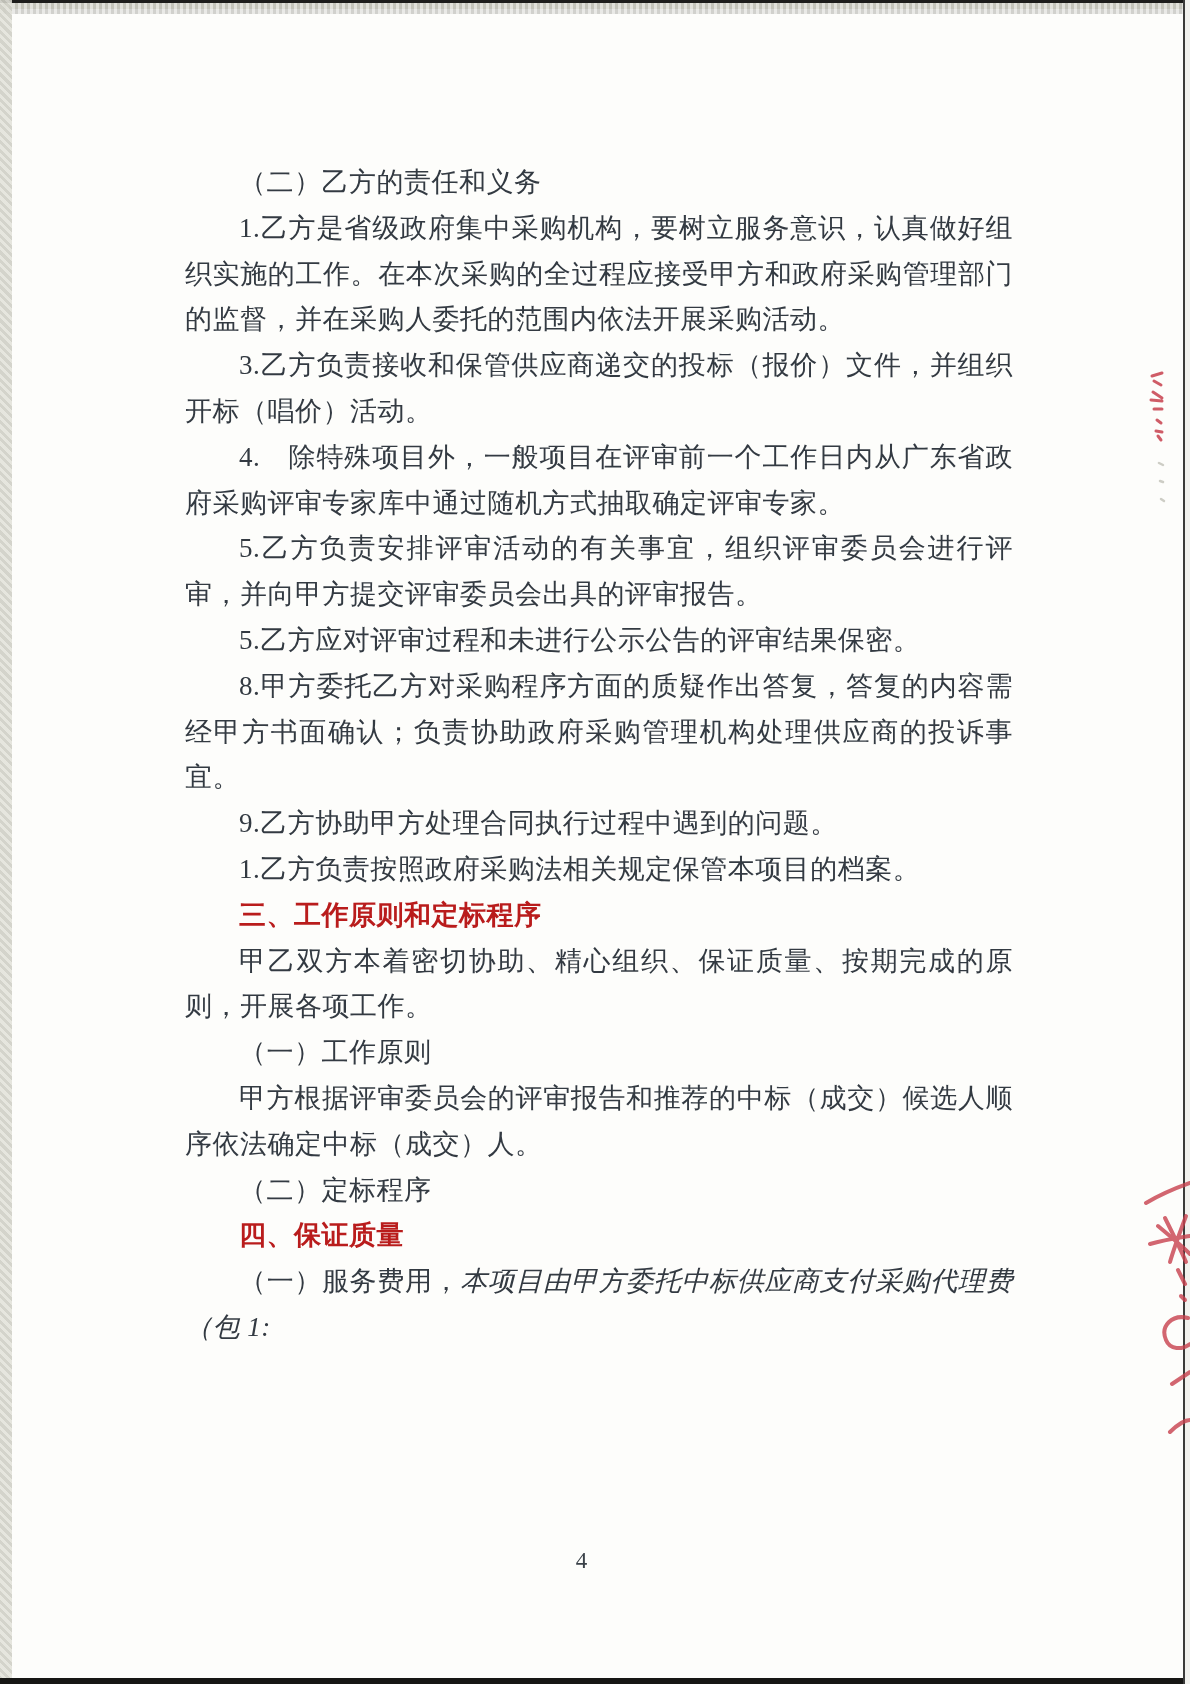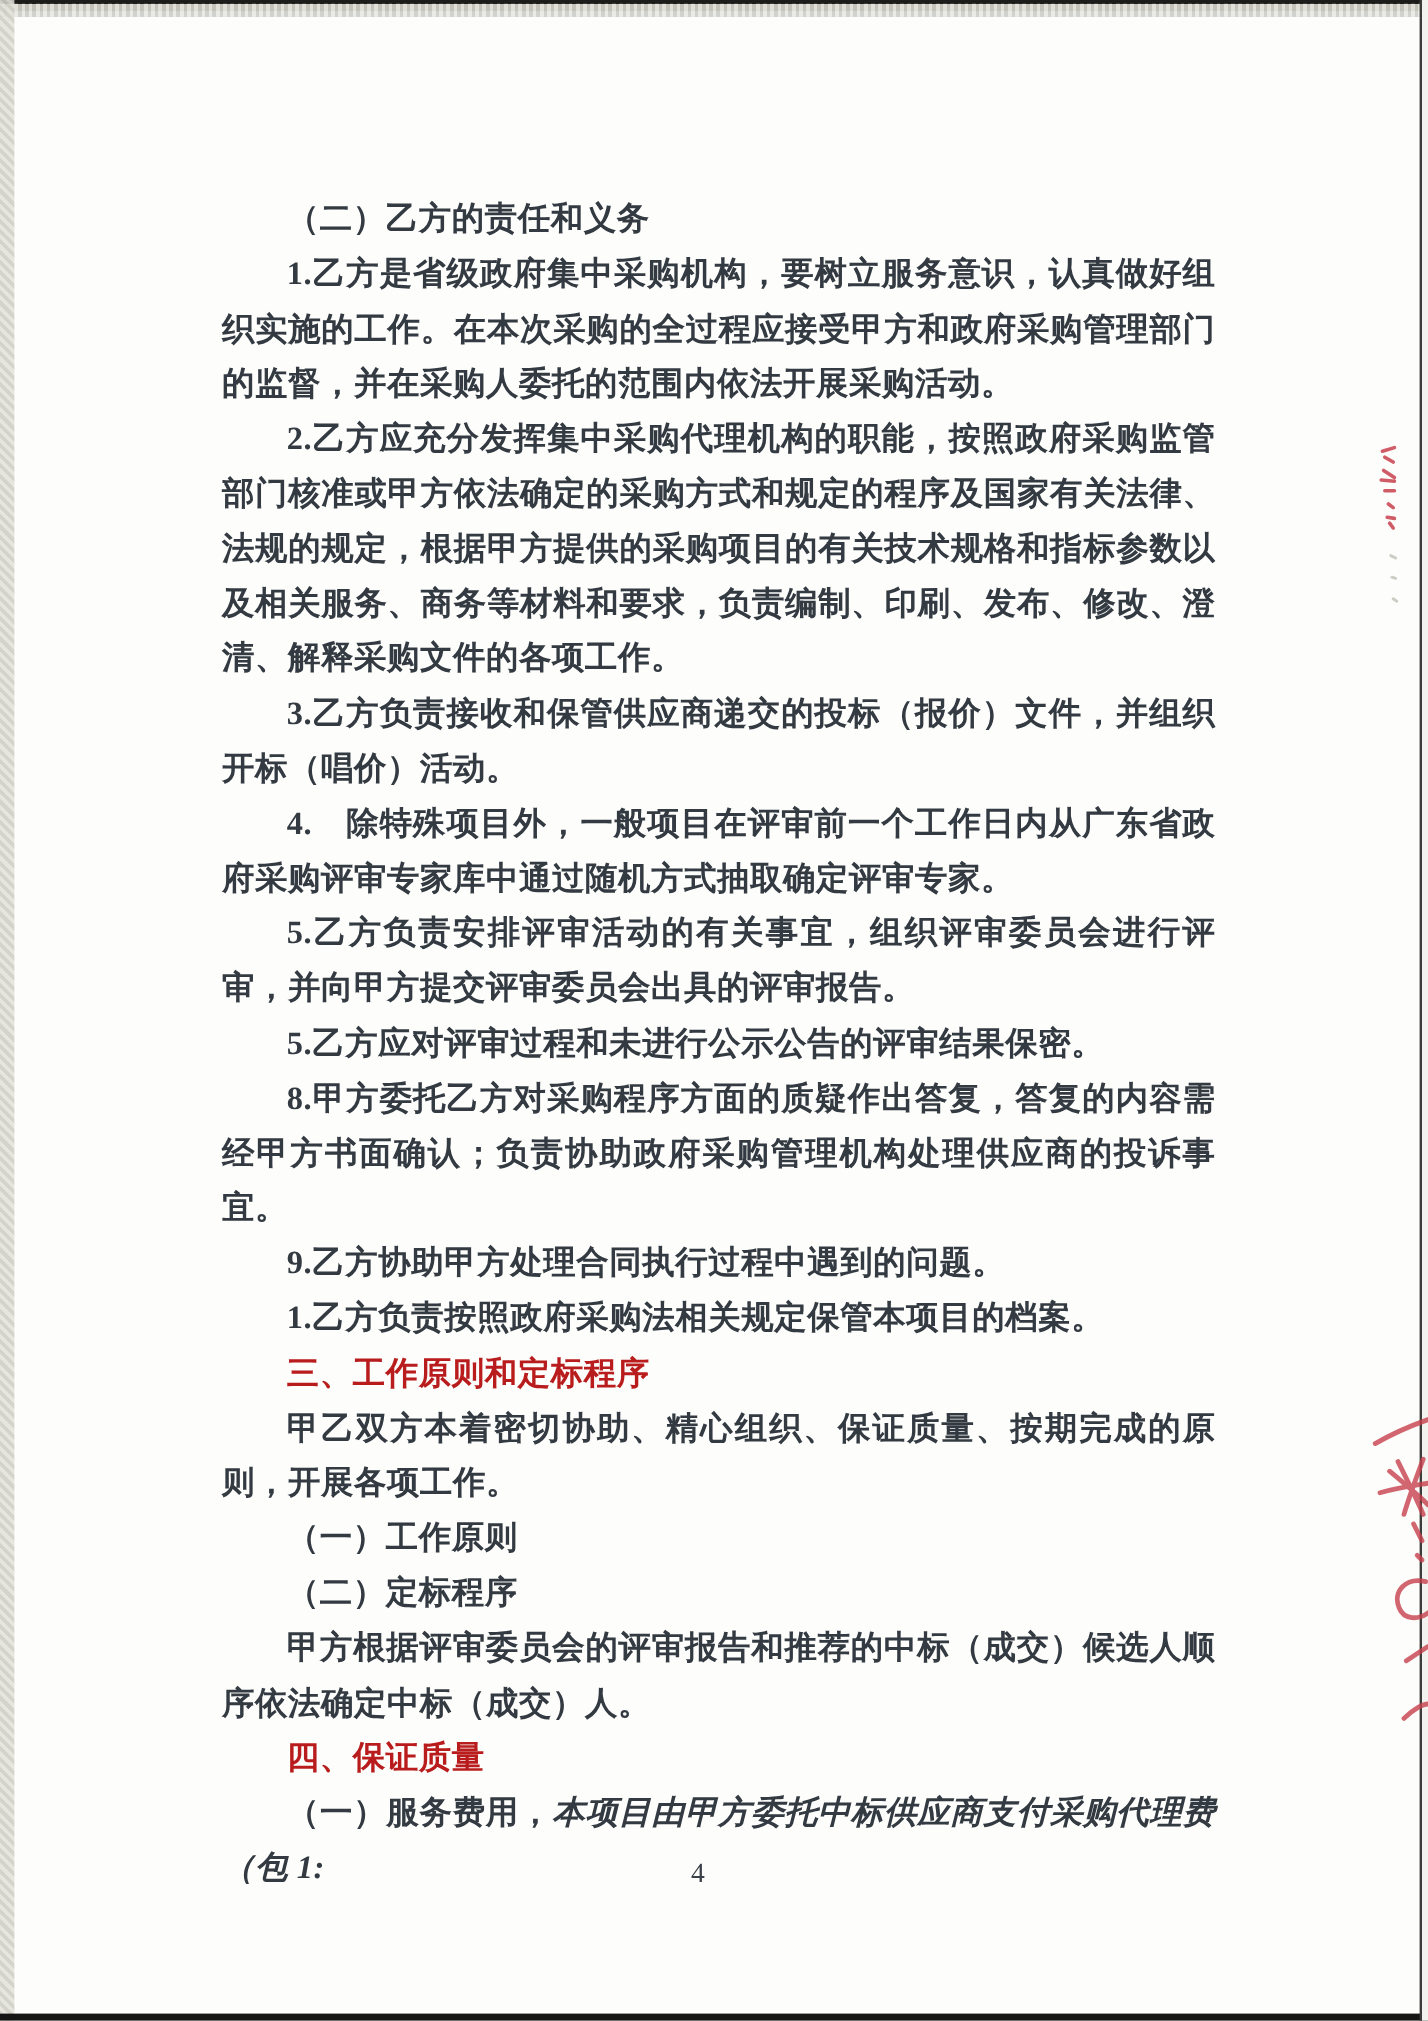--- a/index.html
+++ b/index.html
@@ -35,54 +35,53 @@
   
   .doc{
     position:absolute;left:185px;top:160px;width:828px;
     color:#333a42;
     font-size:27px;
     line-height:45.8px;
     text-align:justify;
     text-justify:inter-ideograph;
     letter-spacing:.5px;
   }
-  .doc p{margin:0;text-indent:2em;text-align-last:left;font-weight:bold;}
+  .doc p{margin:0;text-indent:2em;text-align-last:left;}
   .doc p.bold{font-weight:bold;color:#b91c1c;}
   .doc span.italic{font-style:italic;}
   .page-number{
     position:absolute;left:0;top:1548px;width:1163px;text-align:center;
     color:#3a4148;font-size:23px;
   }
   .redmarks{position:absolute;left:0;top:0;pointer-events:none;}
 </style>
 </head>
 <body>
 
 <div class="scan-top"></div>
 <div class="scan-left"></div>
 <div class="scan-bottom"></div>
 <div class="scan-right-line"></div>
 <div class="scan-right-pale"></div>
 
 <div class="doc">
     <p><span>（二）乙方的责任和义务</span></p>
     <p><span>1.乙方是省级政府集中采购机构，要树立服务意识，认真做好组织实施的工作。在本次采购的全过程应接受甲方和政府采购管理部门的监督，并在采购人委托的范围内依法开展采购活动。</span></p>
-    <p><span>2.乙方应充分发挥集中采购代理机构的职能，按照政府采购监管部门核准或甲方依法确定的采购方式和规定的程序及国家有关法律、法规的规定，根据甲方提供的采购项目的有关技术规格和指标参数以及相关服务、商务等材料和要求，负责编制、印刷、发布、修改、澄清、解释采购文件的各项工作。</span></p>
     <p><span>3.乙方负责接收和保管供应商递交的投标（报价）文件，并组织开标（唱价）活动。</span></p>
     <p><span>4.　除特殊项目外，一般项目在评审前一个工作日内从广东省政府采购评审专家库中通过随机方式抽取确定评审专家。</span></p>
     <p><span>5.乙方负责安排评审活动的有关事宜，组织评审委员会进行评审，并向甲方提交评审委员会出具的评审报告。</span></p>
     <p><span>5.乙方应对评审过程和未进行公示公告的评审结果保密。</span></p>
     <p><span>8.甲方委托乙方对采购程序方面的质疑作出答复，答复的内容需经甲方书面确认；负责协助政府采购管理机构处理供应商的投诉事宜。</span></p>
     <p><span>9.乙方协助甲方处理合同执行过程中遇到的问题。</span></p>
     <p><span>1.乙方负责按照政府采购法相关规定保管本项目的档案。</span></p>
     <p class="bold"><span>三、工作原则和定标程序</span></p>
     <p><span>甲乙双方本着密切协助、精心组织、保证质量、按期完成的原则，开展各项工作。</span></p>
     <p><span>（一）工作原则</span></p>
+    <p><span>甲方根据评审委员会的评审报告和推荐的中标（成交）候选人顺序依法确定中标（成交）人。</span></p>
     <p><span>（二）定标程序</span></p>
-    <p><span>甲方根据评审委员会的评审报告和推荐的中标（成交）候选人顺序依法确定中标（成交）人。</span></p>
     <p class="bold"><span>四、保证质量</span></p>
     <p><span>（一）服务费用，</span><span class="italic">本项目由甲方委托中标供应商支付采购代理费（包 1:</span></p>
   </div>
 
 <div class="page-number">4</div>
 
 <svg class="redmarks" width="1190" height="1684" viewBox="0 0 1190 1684">
   <g stroke="#c8414e" stroke-width="3" fill="none" stroke-linecap="round" opacity="0.85">
     <path d="M1152 376 l10 -3 M1154 381 l7 4"></path>
     <path d="M1153 392 l9 6 M1151 400 l11 1"></path>

